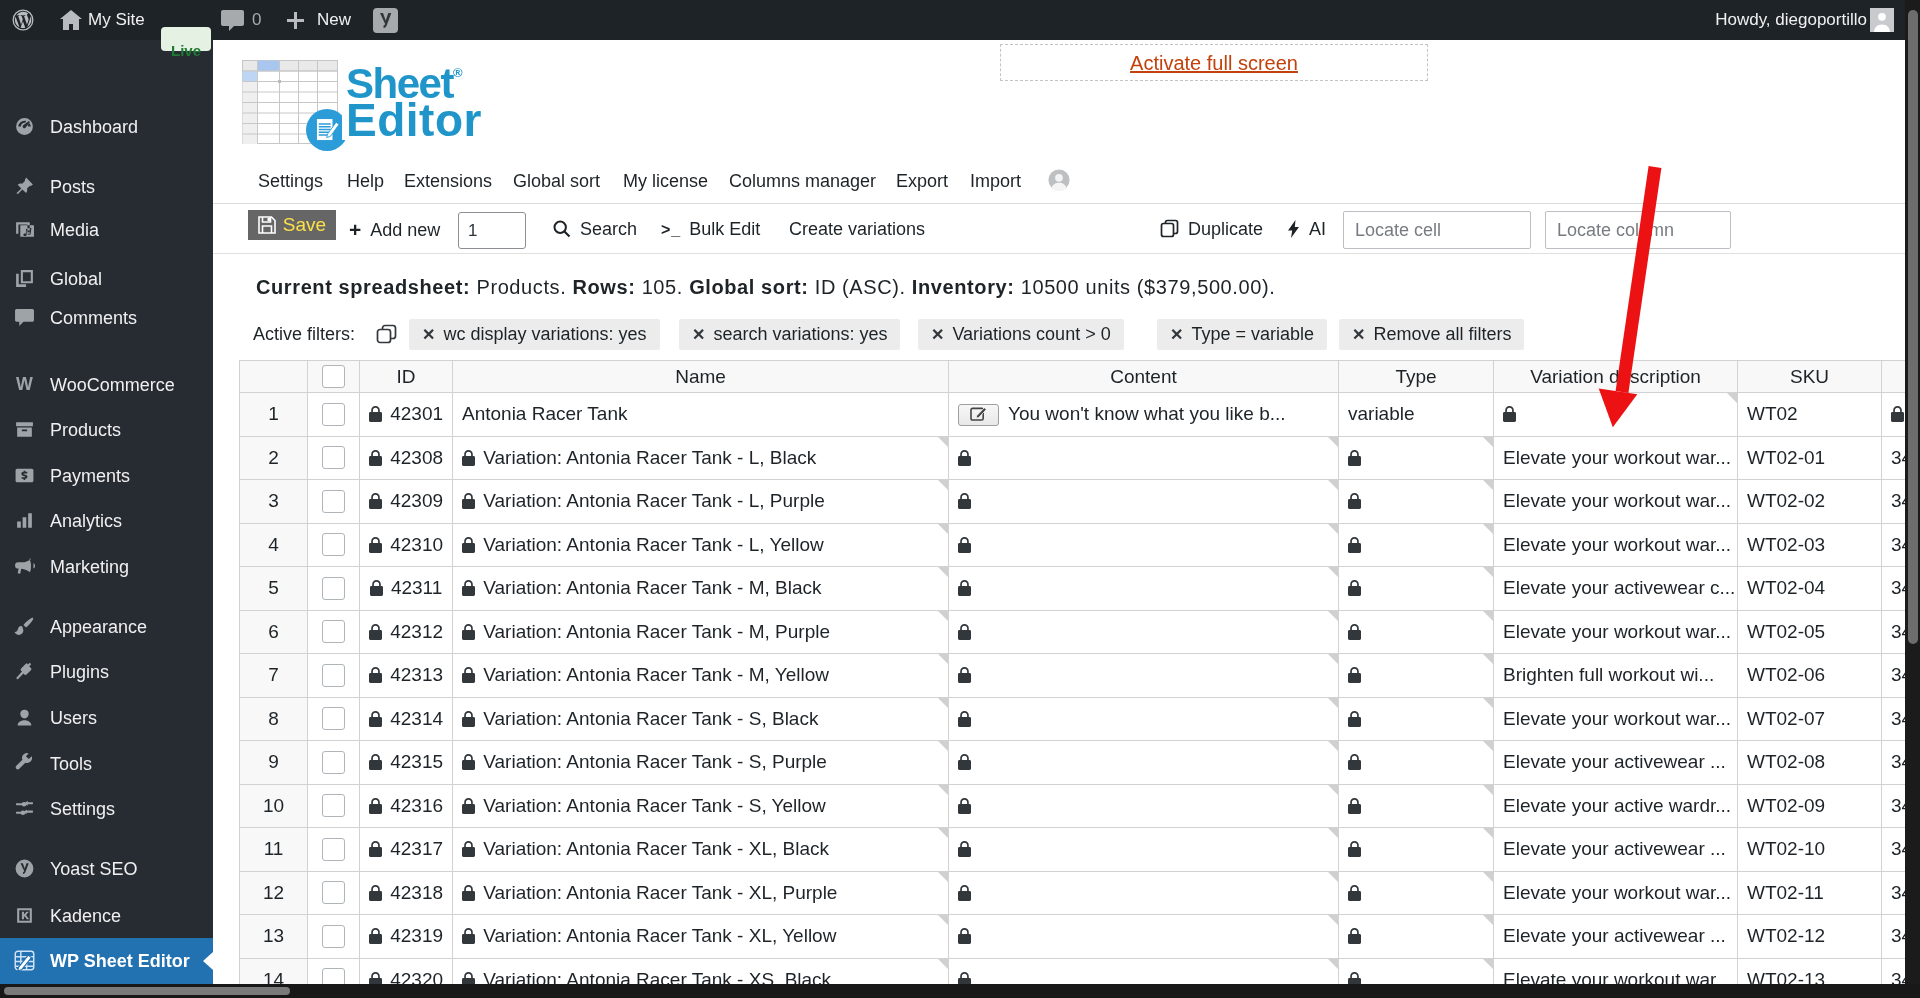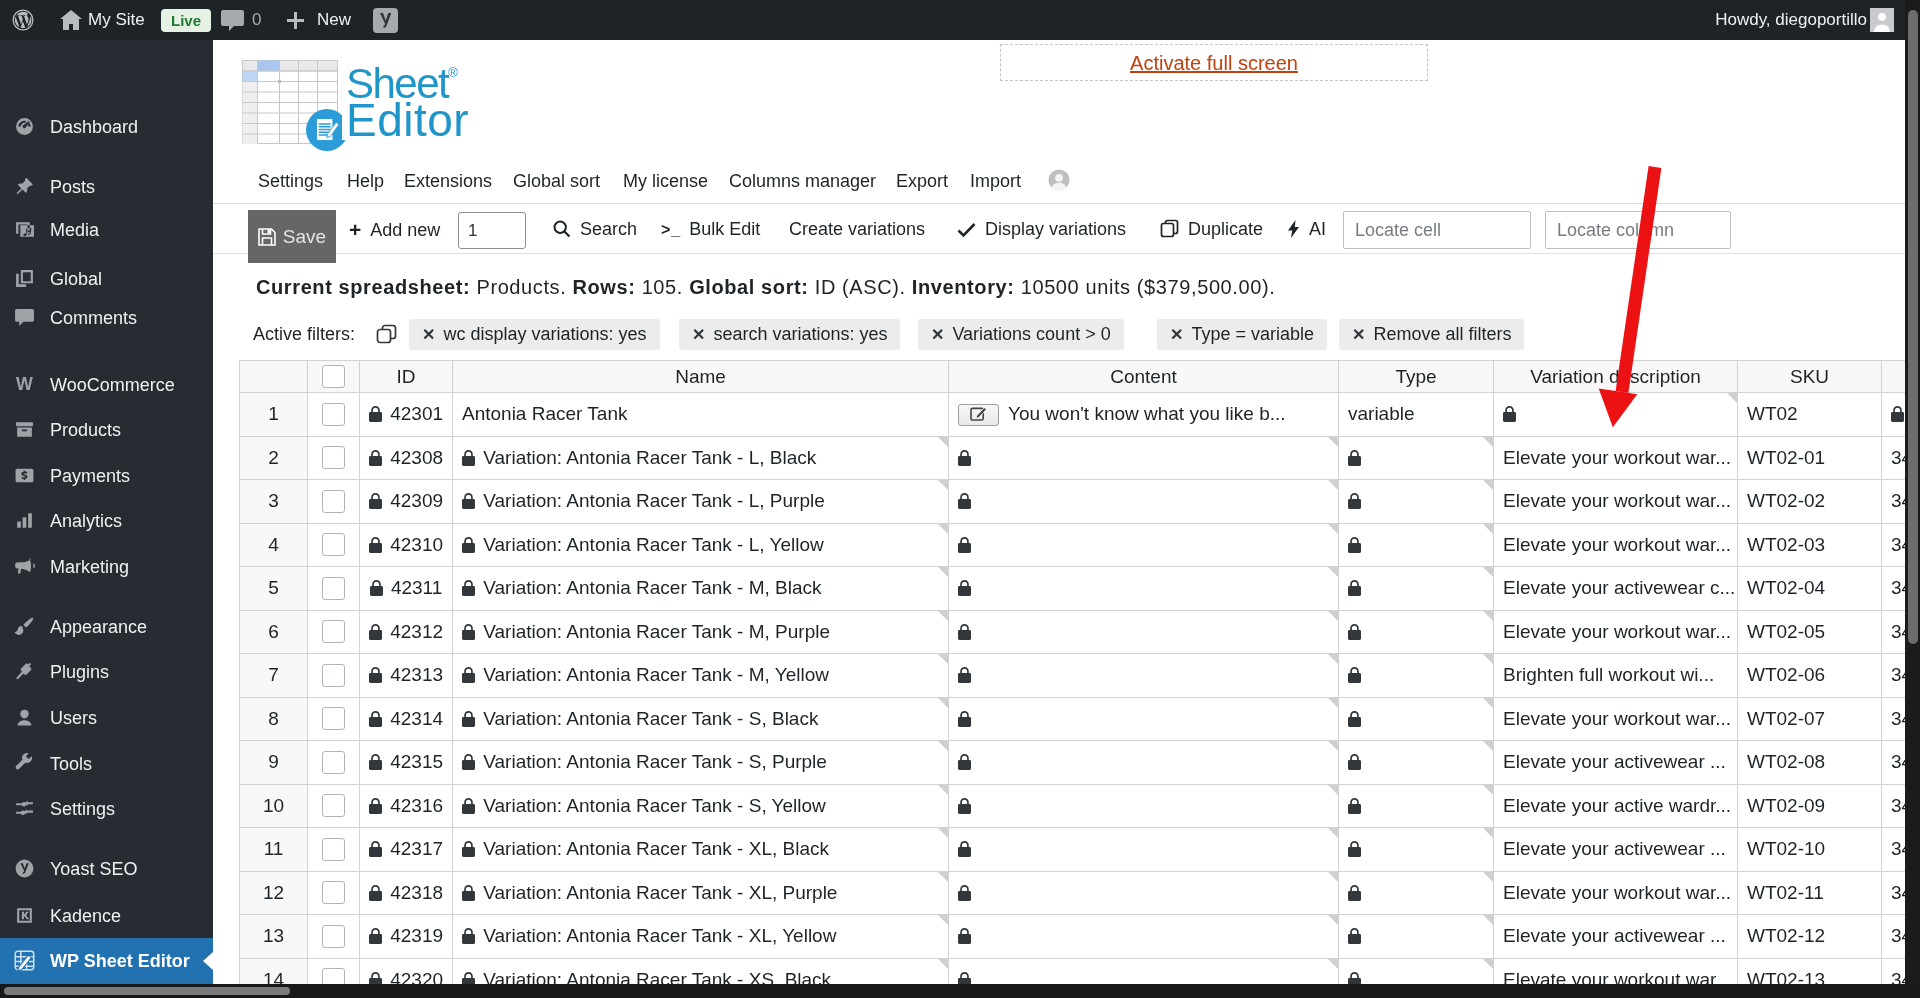--- a/index.html
+++ b/index.html
@@ -1,47 +1,47 @@
 <!DOCTYPE html>
 <html><head><meta charset="utf-8"><style>
 *{margin:0;padding:0;box-sizing:border-box;font-family:"Liberation Sans",sans-serif}
 html,body{width:1920px;height:998px;overflow:hidden;background:#fff}
 #adminbar{position:absolute;left:0;top:0;width:1920px;height:40px;background:#1d2327;z-index:50}
 #adminbar .abtxt{position:absolute;top:0;line-height:40px;color:#f0f0f1;font-size:17px}
 #wplogo{position:absolute;left:11px;top:8px}
 #homeic{position:absolute;left:60px;top:10px}
-#livechip{position:absolute;left:161px;top:9px;height:23px;line-height:23px;padding:0 10px;background:#e5f1e3;color:#1f7a33;font-size:15px;font-weight:700;border-radius:4px}
+#livechip{position:absolute;left:161px;top:27px;height:23px;line-height:23px;padding:12px 10px;background:#e5f1e3;color:#1f7a33;font-size:15px;font-weight:700;border-radius:4px}
 #bubble{position:absolute;left:221px;top:10px}
 #plusic{position:absolute;left:287px;top:12px}
 #yoastab{position:absolute;left:373px;top:8px}
 #avatar{position:absolute;right:26px;top:8px}
 #sidebar{position:absolute;left:0;top:40px;width:213px;height:958px;background:#272c33;z-index:40}
 .sitem{position:absolute;left:0;width:213px;height:46px}
 .sic{position:absolute;left:14px;top:12px;width:21px;height:21px}
 .sic svg{width:21px;height:21px;fill:#9ea3a8}
 .slab{position:absolute;left:50px;top:0;line-height:46px;color:#f0f0f1;font-size:18px}
 .cur{background:#2271b1;height:46px}
 .cur .slab{font-weight:600;color:#fff}
 .cur .sic svg{fill:#fff}
 .curarrow{position:absolute;right:0;top:14px;width:0;height:0;border-top:9px solid transparent;border-bottom:9px solid transparent;border-right:10px solid #fff}
 #main{position:absolute;left:213px;top:40px;width:1707px;height:958px;background:#fff}
 #fsbtn{position:absolute;left:787px;top:4px;width:428px;height:37px;border:1px dashed #c3c4c7;text-align:center;line-height:36px;font-size:20px;color:#c2410c;text-decoration:underline}
 #selogo{position:absolute;left:29px;top:20px}
 #segrid{position:absolute;left:0;top:0}
 #secircle{position:absolute;left:64px;top:49px}
 #sewhite{position:absolute;left:100px;top:38px;width:9px;height:42px;background:#fff;z-index:2}
 #setext{z-index:3}
-#setext{position:absolute;left:104px;top:-5px;color:#2095c9;font-weight:400;font-size:42px;line-height:36px;letter-spacing:-1.5px}
+#setext{position:absolute;left:104px;top:-5px;color:#2095c9;font-weight:700;font-size:42px;line-height:36px;letter-spacing:-1.5px}
 #sereg{font-size:13px;vertical-align:21px;letter-spacing:0}
 #se2{font-size:46px;letter-spacing:0.5px}
 #topmenu{position:absolute;left:0;top:120px;width:1707px;height:43px}
 #topmenu span{position:absolute;top:0;line-height:43px;font-size:18px;color:#1d2327}
 #grav{position:absolute;left:835px;top:9px}
 #toolbar{position:absolute;left:0;top:163px;width:1707px;height:51px;border-top:1px solid #dcdcde;border-bottom:1px solid #e0e0e0;background:#fff}
-#savebtn{position:absolute;left:35px;top:6px;width:88px;height:53px;background:#666;color:#e5e5e5;font-size:19px;display:inline-flex;align-items:center;justify-content:center}
+#savebtn{position:absolute;left:35px;top:6px;width:88px;height:30px;background:#666;color:#fde047;font-size:19px;display:inline-flex;align-items:center;justify-content:center}
 .titem{position:absolute;top:0;line-height:50px;font-size:18px;color:#1d2327;white-space:nowrap}
 .tic{vertical-align:-3px;margin-right:9px}
 #numinput{position:absolute;left:245px;top:8px;width:68px;height:37px;border:1px solid #8c8f94;border-radius:3px;font-size:17px;line-height:35px;padding-left:9px;color:#2c3338}
 .linput{position:absolute;top:7px;height:38px;border:1px solid #bbbfc3;border-radius:2px;font-size:18px;line-height:36px;padding-left:11px;color:#787c82}
 #infoline{position:absolute;left:43px;top:236px;font-size:20px;letter-spacing:0.6px;color:#1d2327}
 #filters{position:absolute;left:0px;top:279px;width:1707px;height:31px}
 #aflabel{position:absolute;left:40px;top:0;font-size:18px;color:#1d2327;line-height:31px}
 #filters>svg{position:absolute;left:155px;top:5px}
 .chip{position:absolute;top:0;height:31px;line-height:31px;background:#ececec;font-size:18px;color:#1d2327;padding:0 13px;border-radius:2px;white-space:nowrap}
 .chip .x{font-weight:700;font-size:16px;margin-right:8px;color:#32373c}
@@ -258,23 +258,20 @@
           <rect x="9.5" y="2" width="2.4" height="3" fill="#fff"></rect>
         </svg>Save</span>
 <span class="titem" style="left:136px"><b style="font-size:21px;position:relative;top:1px">+</b>&nbsp; Add new</span>
 <span id="numinput">1</span>
 <span class="titem" style="left:340px"><svg width="18" height="18" viewBox="0 0 18 18" class="tic">
           <circle cx="7.2" cy="7.2" r="5.7" fill="none" stroke="#1d2327" stroke-width="2"></circle>
           <path d="m11.5 11.5 5 5" stroke="#1d2327" stroke-width="2.2"></path>
         </svg>Search</span>
 <span class="titem" style="left:448px"><span style="font-weight:700;letter-spacing:1px;margin-right:8px;font-size:16px">&gt;_</span>Bulk Edit</span>
 <span class="titem" style="left:576px">Create variations</span>
-<span class="titem" style="left:744px"><svg width="19" height="16" viewBox="0 0 19 16" class="tic">
-          <path d="m1.5 8.5 5 5L17.5 2" fill="none" stroke="#1d2327" stroke-width="2.6"></path>
-        </svg>Display variations</span>
 <span class="titem" style="left:947px"><svg width="19" height="19" viewBox="0 0 19 19" class="tic">
           <rect x="5.5" y="1.5" width="12" height="13" rx="2" fill="#fff" stroke="#1d2327" stroke-width="1.7"></rect>
           <rect x="1.5" y="4.5" width="12" height="13" rx="2" fill="#fff" stroke="#1d2327" stroke-width="1.7"></rect>
         </svg>Duplicate</span>
 <span class="titem" style="left:1075px"><svg width="12" height="18" viewBox="0 0 12 18" class="tic">
           <path fill="#1d2327" d="M7.5 0 0 10.5h4.2L3 18l8-11H6.8z"></path>
         </svg>AI</span>
 <span class="linput" style="left:1130px;width:188px">Locate cell</span>
 <span class="linput" style="left:1332px;width:186px">Locate column</span>
 </div>

